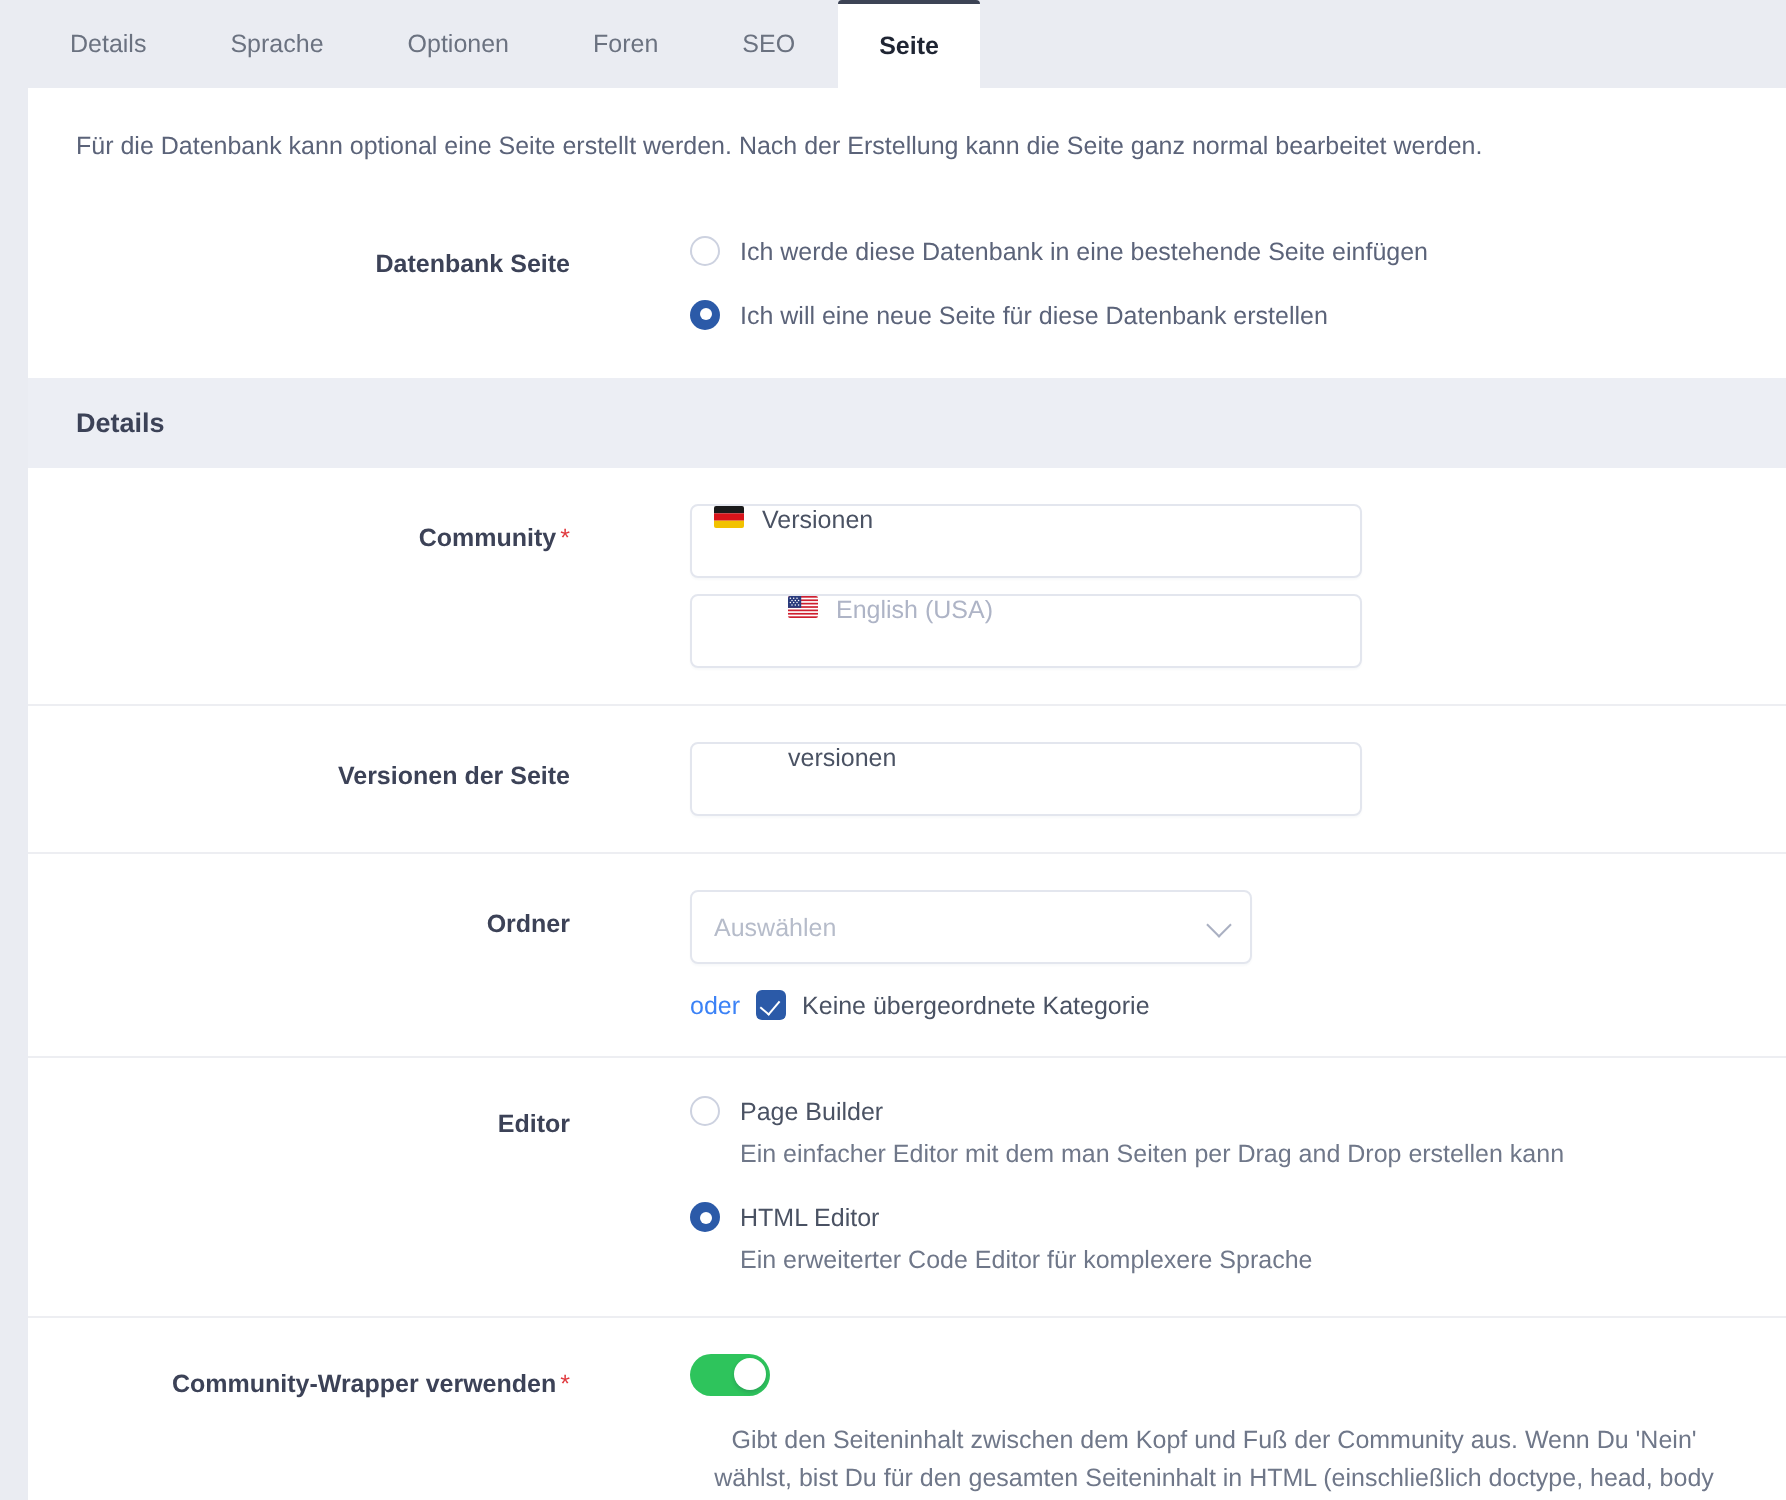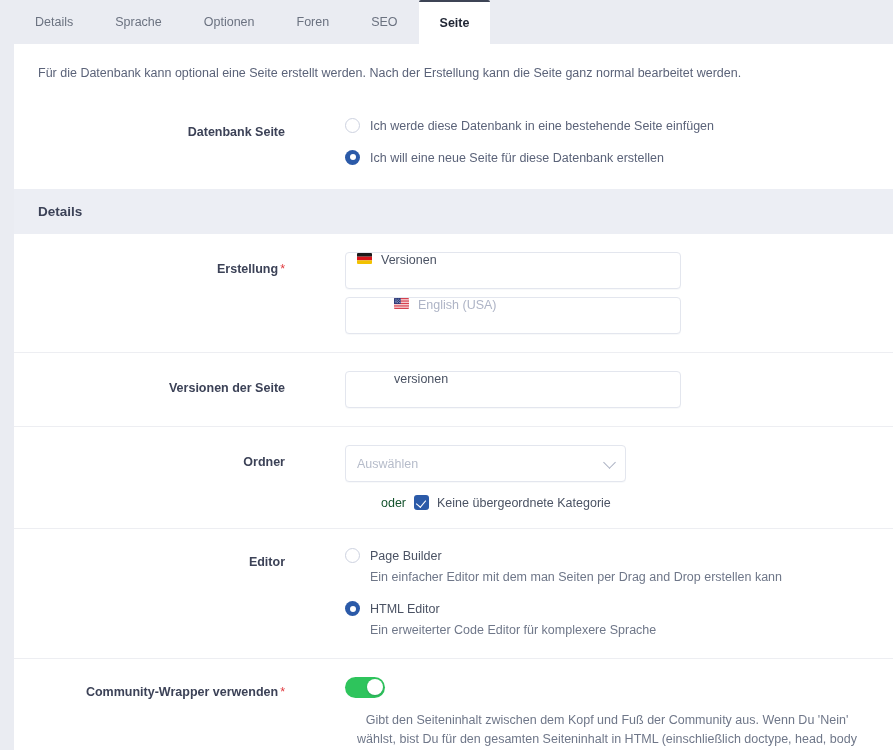--- a/index.html
+++ b/index.html
@@ -188,21 +188,21 @@
   }
 
   
   .cb-line {
     display: flex;
     align-items: center;
     margin-top: 13px;
     font-size: 12.5px;
     color: #5b6379;
   }
-  .cb-oder { margin-right: 8px; color: #14532d; margin-left: 36px; }
+  .cb-oder { margin-right: 8px; color: #3b82f6; }
   .cb {
     width: 15px; height: 15px;
     border-radius: 3px;
     background: #2b5aa8;
     margin-right: 8px;
     position: relative;
     flex: none;
   }
   .cb::after {
     content: "";
@@ -277,21 +277,21 @@
         </div>
 
       </div>
     </div>
   </div>
 
   <div class="section-band">Details</div>
 
   <div class="row no-border">
     <div class="label-col">
-      <span>Erstellung</span><span class="req">*</span>
+      <span>Community</span><span class="req">*</span>
     </div>
     <div class="field-col">
 
       <div class="input">
         <svg class="flag" viewBox="0 0 15 11">
           <rect x="0" y="0" width="15" height="3.67" fill="#1a1a1a"></rect>
           <rect x="0" y="3.67" width="15" height="3.67" fill="#d7141a"></rect>
           <rect x="0" y="7.34" width="15" height="3.66" fill="#f2c200"></rect>
         </svg>
         <span class="val">Versionen</span>

